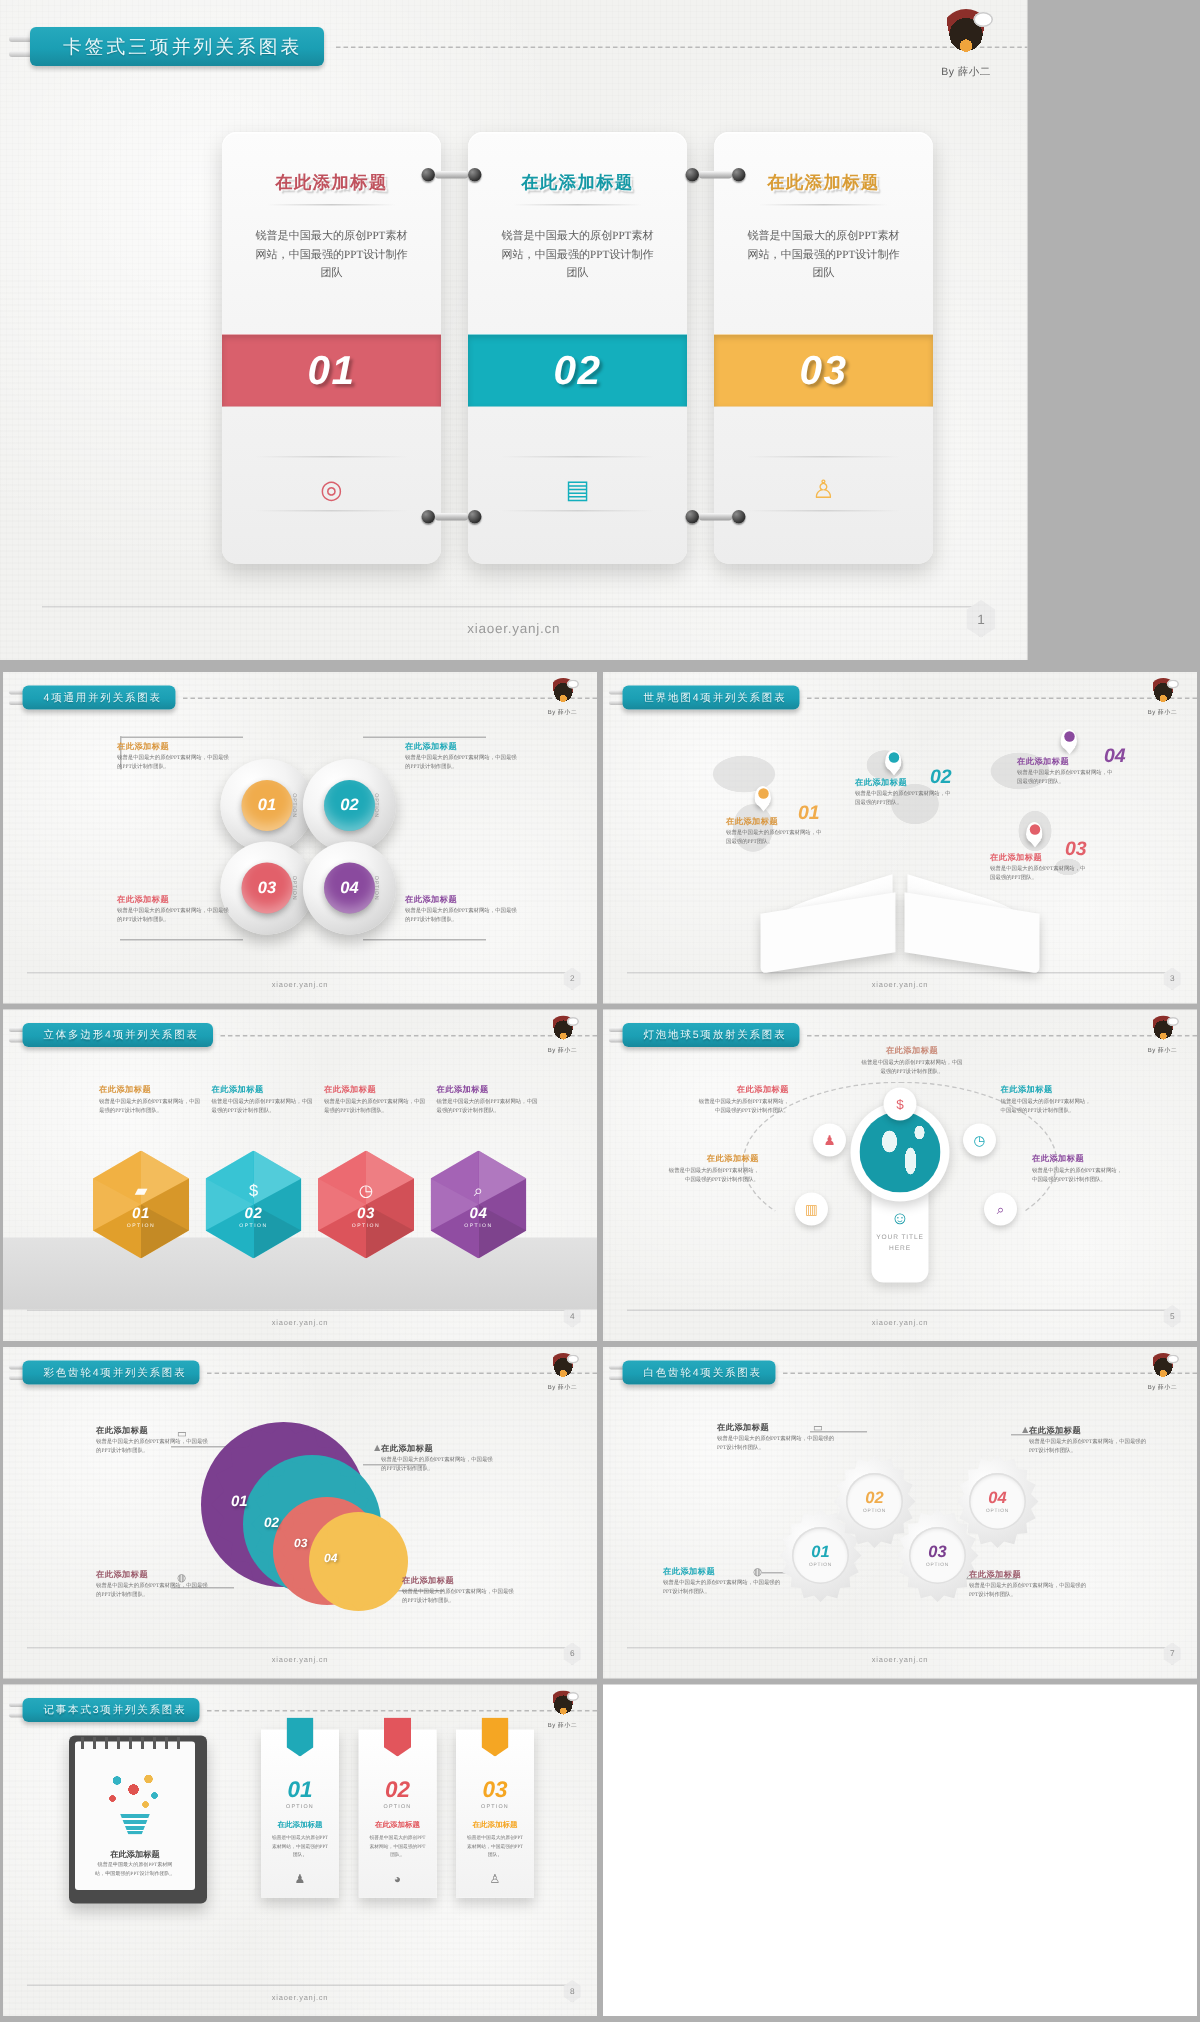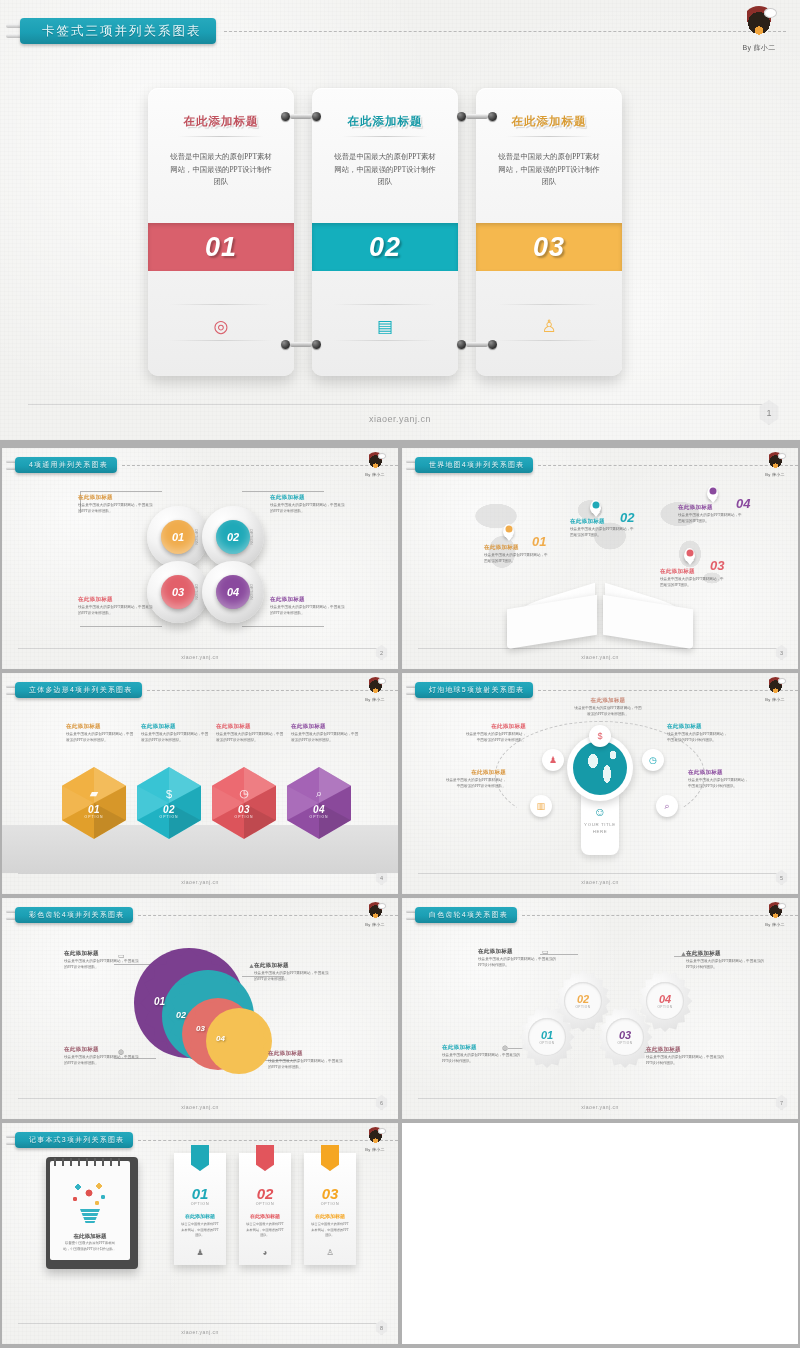--- a/index.html
+++ b/index.html
@@ -59,21 +59,21 @@
   .ftr-line { position:absolute; border-top:1px solid #d6d6d6; }
   .ftr-url { position:absolute; color:#9b9b9b; text-align:center; letter-spacing:.5px; }
   .pagenum {
     position:absolute; display:flex; align-items:center; justify-content:center;
     color:#8a8a8a; background:#ececec;
     clip-path:polygon(50% 0%,93% 25%,93% 75%,50% 100%,7% 75%,7% 25%);
     box-shadow:0 1px 2px rgba(0,0,0,.14);
   }
 
   
-  #hero { width:800px; height:440px; }
+  #hero { width:685px; height:440px; }
   #hero .ttlwrap { left:6px; top:18px; width:780px; }
   #hero .clip { width:22px; height:4px; margin:3px 0; }
   #hero .clips { margin-right:-8px; }
   #hero .ribbon { height:26px; padding:0 14px 0 22px; font-size:12.5px; letter-spacing:2px; }
   #hero .ttl-line { margin-left:8px; }
   #hero .logo { right:10px; top:6px; width:62px; }
   #hero .logo-av { width:34px; height:34px; }
   #hero .logo-bub { width:13px; height:10px; right:-1px; top:2px; }
   #hero .logo-txt { font-size:7px; margin-top:3px; }
   #hero .ftr-line { left:28px; right:28px; top:404px; }

